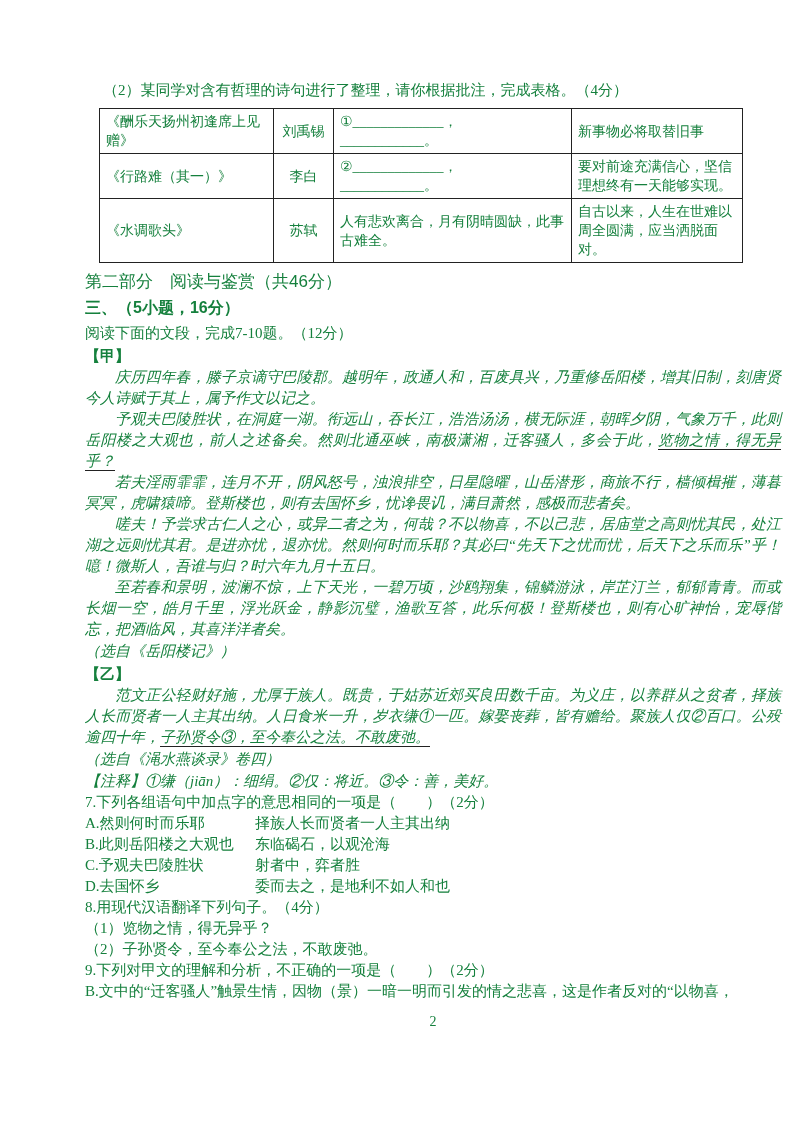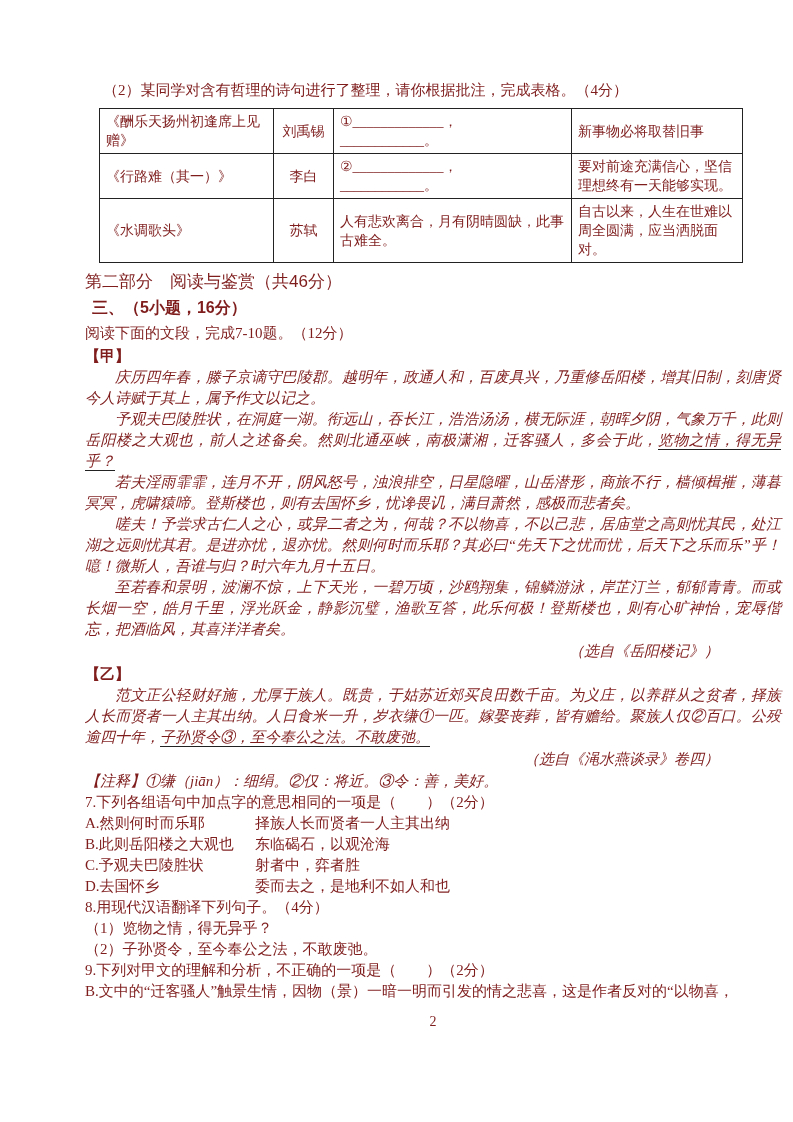--- a/index.html
+++ b/index.html
@@ -3,21 +3,21 @@
 <meta charset="utf-8">
 <style>
   html,body{margin:0;padding:0;background:#888;}
   .page{
     position:relative;
     width:793px;height:1122px;
     background:#ffffff;
     box-sizing:border-box;
     padding:80px 12px 0 85px;
     font-family:"Liberation Serif","DejaVu Serif",serif;
-    color:#7f1d1d;
+    color:#15803d;
     overflow:hidden;
   }
   .content{width:696px;}
 
   
   .intro-line{
     margin:0 0 7px 0;
     padding-left:18px;
     font-size:15px;line-height:21px;
   }
@@ -49,21 +49,21 @@
   .blank-line{letter-spacing:0;}
 
   
   .part-heading{
     margin:7px 0 0 0;
     font-weight:normal;
     font-size:17px;line-height:24px;
     font-family:"Liberation Sans","DejaVu Sans",sans-serif;
   }
   .section-heading{
-    margin:2px 0 0 7px;
+    margin:2px 0 0 0;
     font-weight:bold;
     font-size:16px;line-height:24px;
     font-family:"Liberation Sans","DejaVu Sans",sans-serif;
   }
   .instruction-line{margin:2px 0 0 0;font-size:15px;line-height:22px;}
   .passage-label{margin:1px 0 0 0;font-weight:bold;font-size:15px;line-height:22px;
     font-family:"Liberation Sans","DejaVu Sans",sans-serif;}
 
   
   .passage p{
@@ -71,21 +71,20 @@
     font-style:italic;
     font-size:15px;line-height:21px;
     text-align:justify;
     text-indent:2em;
   }
   .u{border-bottom:1px solid #222;padding-bottom:1px;}
   .attribution{
     margin:0;padding-right:62px;
     font-style:italic;
     font-size:15px;line-height:22px;
-    text-align:right;
   }
   .notes-line{margin:0;font-style:italic;font-size:15px;line-height:22px;}
 
   
   .questions{font-size:15px;line-height:21px;}
   .questions p{margin:0;text-align:justify;}
   .opt-row{display:flex;}
   .opt-left{width:170px;flex-shrink:0;}
   .opt-right{flex:1;}
 

